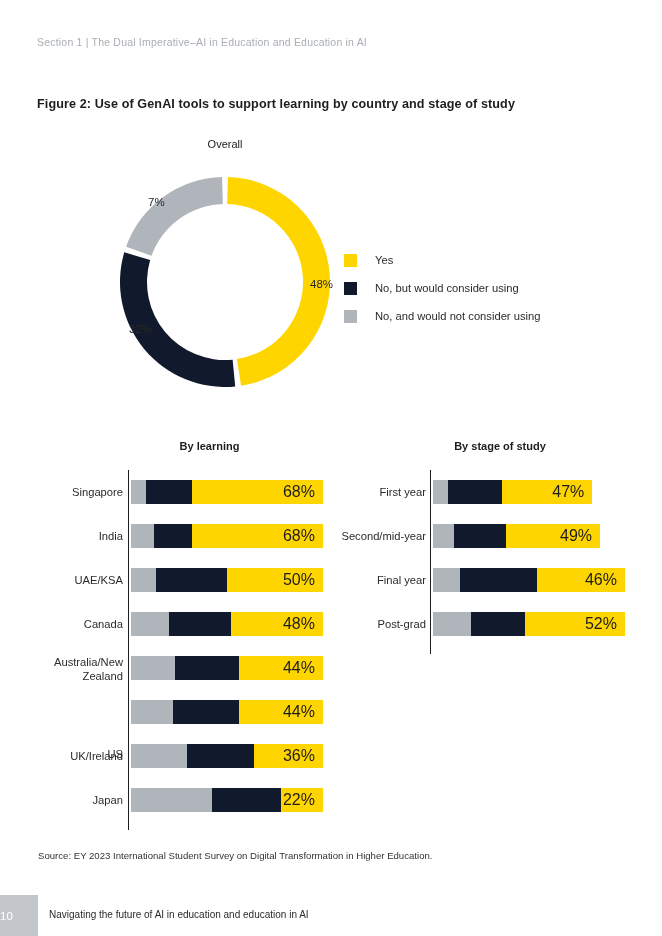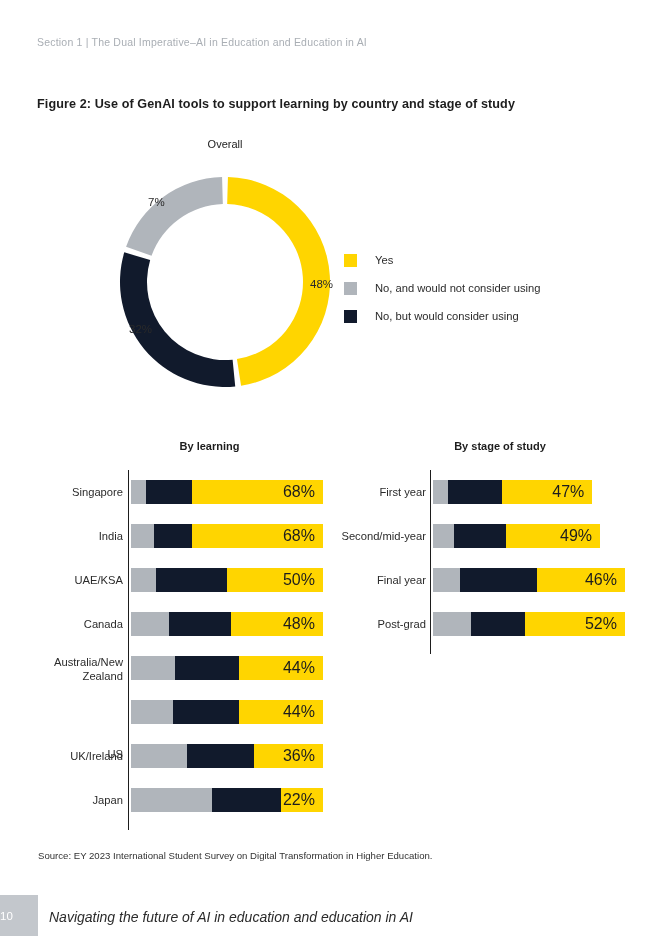--- a/index.html
+++ b/index.html
@@ -169,24 +169,23 @@
     align-items: center;
   }
   .page-num {
     font-size: 11.5px;
     color: #ffffff;
   }
   .footer-text {
     position: absolute;
     left: 49px;
     top: 909px;
-    font-size: 14px;
+    font-size: 10px;
     color: #2b2b2b;
     white-space: nowrap;
-    font-style: italic;
   }
 </style>
 </head>
 <body>
 
 <div class="section-header">Section 1 | The Dual Imperative–AI in Education and Education in AI</div>
 <div class="figure-title">Figure 2: Use of GenAI tools to support learning by country and stage of study</div>
 
 <div class="donut-block">
   <div class="donut-title">Overall</div>
@@ -201,26 +200,26 @@
   <div class="donut-label dl-maybe">32%</div>
   <div class="donut-label dl-no">7%</div>
 </div>
 
 <div class="legend">
   <div class="legend-row">
     <span class="legend-swatch" style="background:#ffd500"></span>
     <span class="legend-text">Yes</span>
   </div>
   <div class="legend-row">
+    <span class="legend-swatch" style="background:#111a2c"></span>
+    <span class="legend-text">No, but would consider using</span>
+  </div>
+  <div class="legend-row">
     <span class="legend-swatch" style="background:#b0b5bb"></span>
     <span class="legend-text">No, and would not consider using</span>
-  </div>
-  <div class="legend-row">
-    <span class="legend-swatch" style="background:#111a2c"></span>
-    <span class="legend-text">No, but would consider using</span>
   </div>
 </div>
 
 <div class="panel" id="panel-country" style="left:37px; top:440px; width:290px; height:370px;">
   <div class="panel-title" style="left:55px; width:235px;">By learning</div>
   <div class="panel-plot">
     <div class="axis-line" id="axis-country" style="left: 91px; height: 360px;"></div>
     <div id="rows-country">
         <div class="bar-row" style="top: 10px; width: 286px;">
           <div class="bar-label" style="width: 86px; right: 200px; top: 5px;">Singapore</div>

